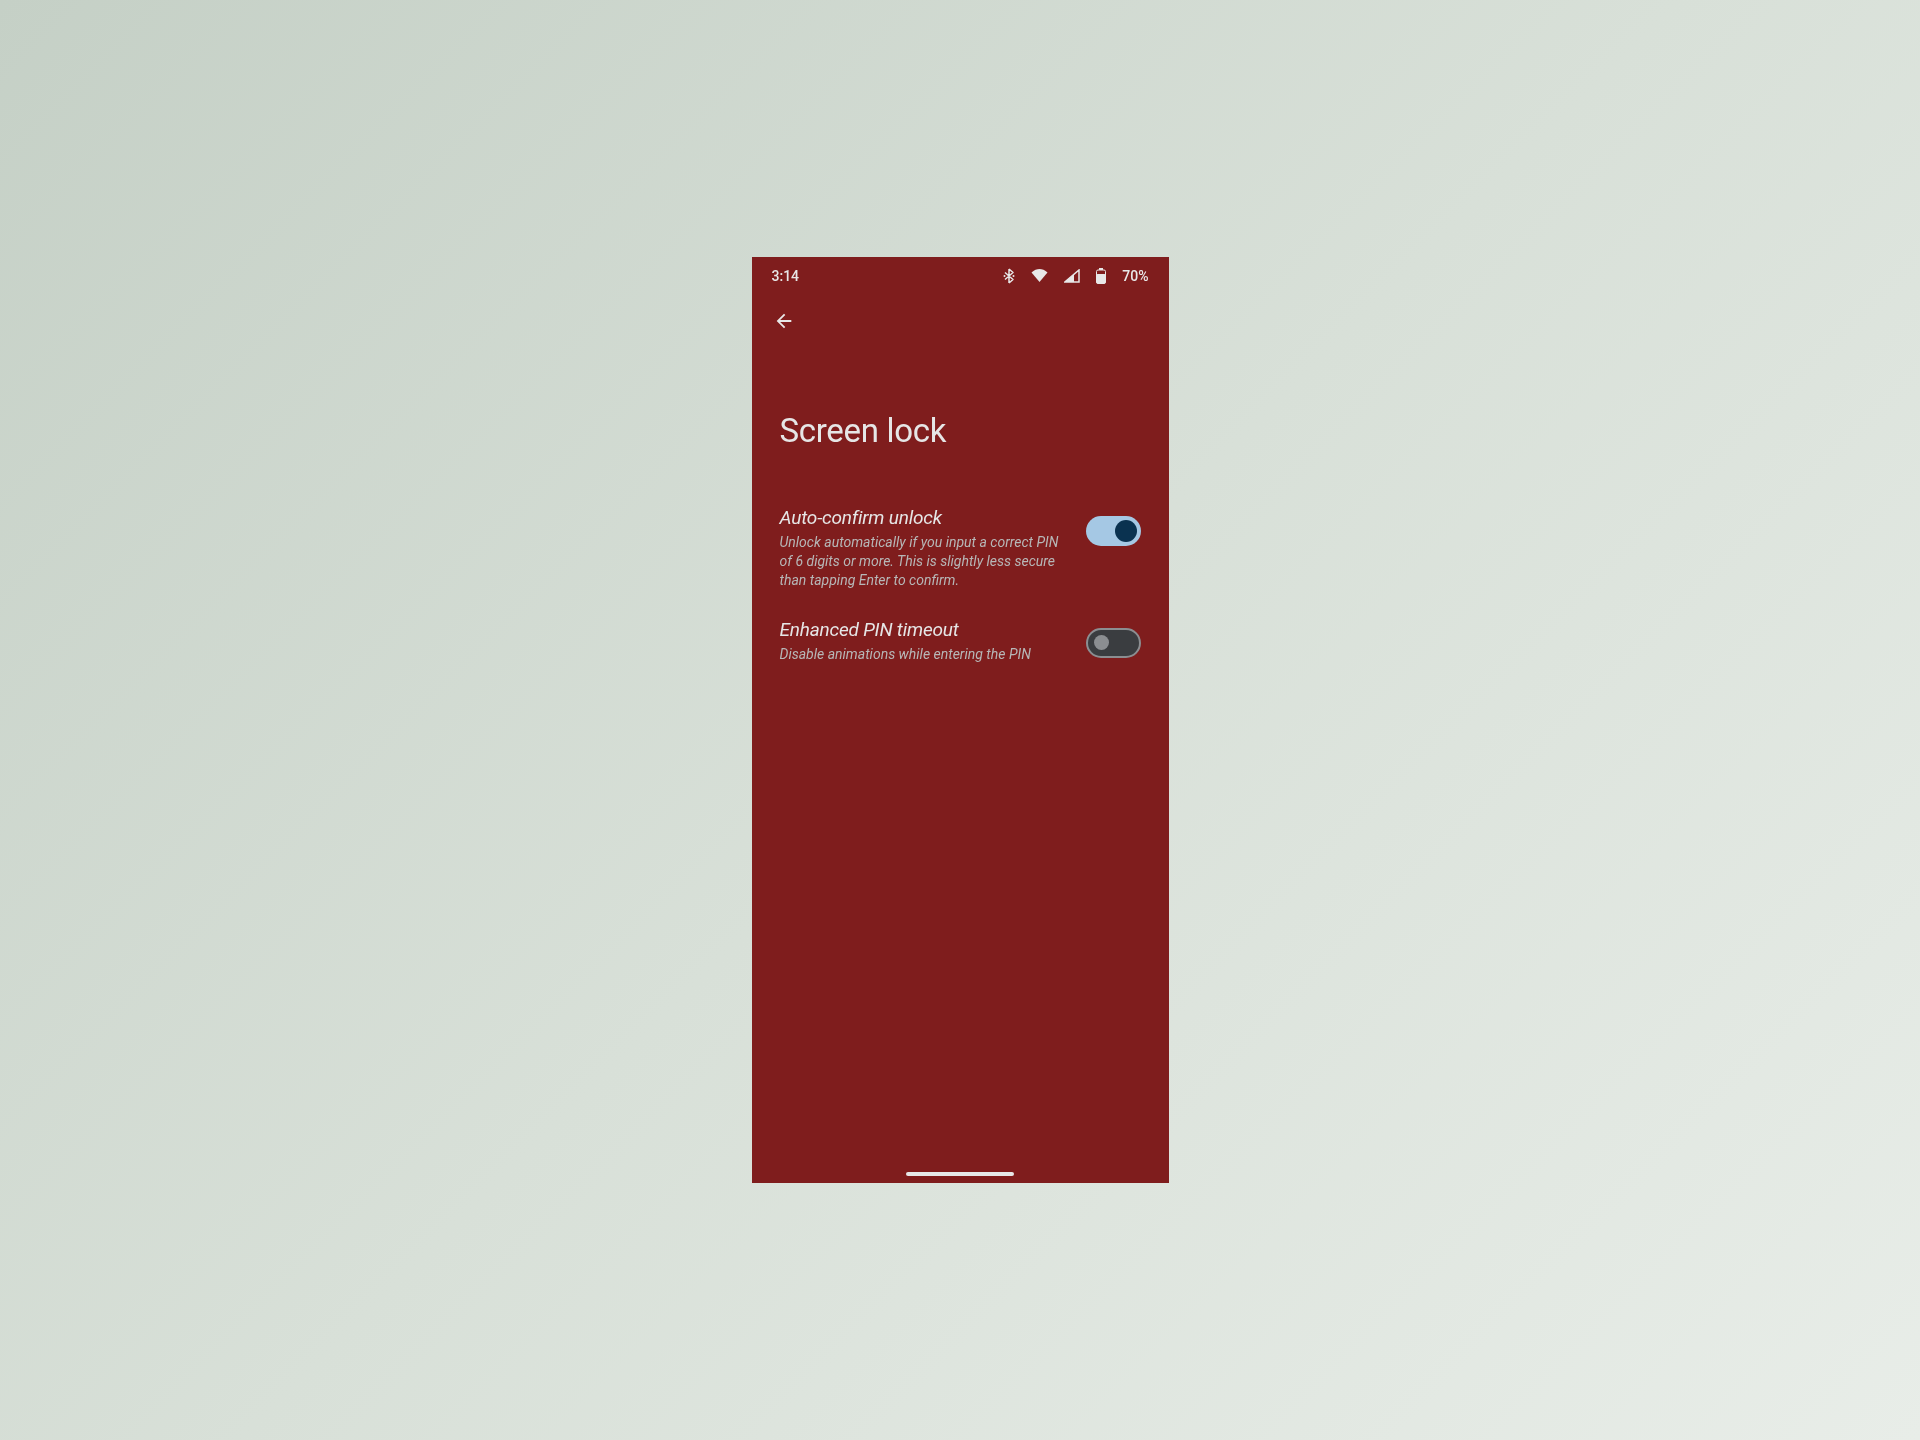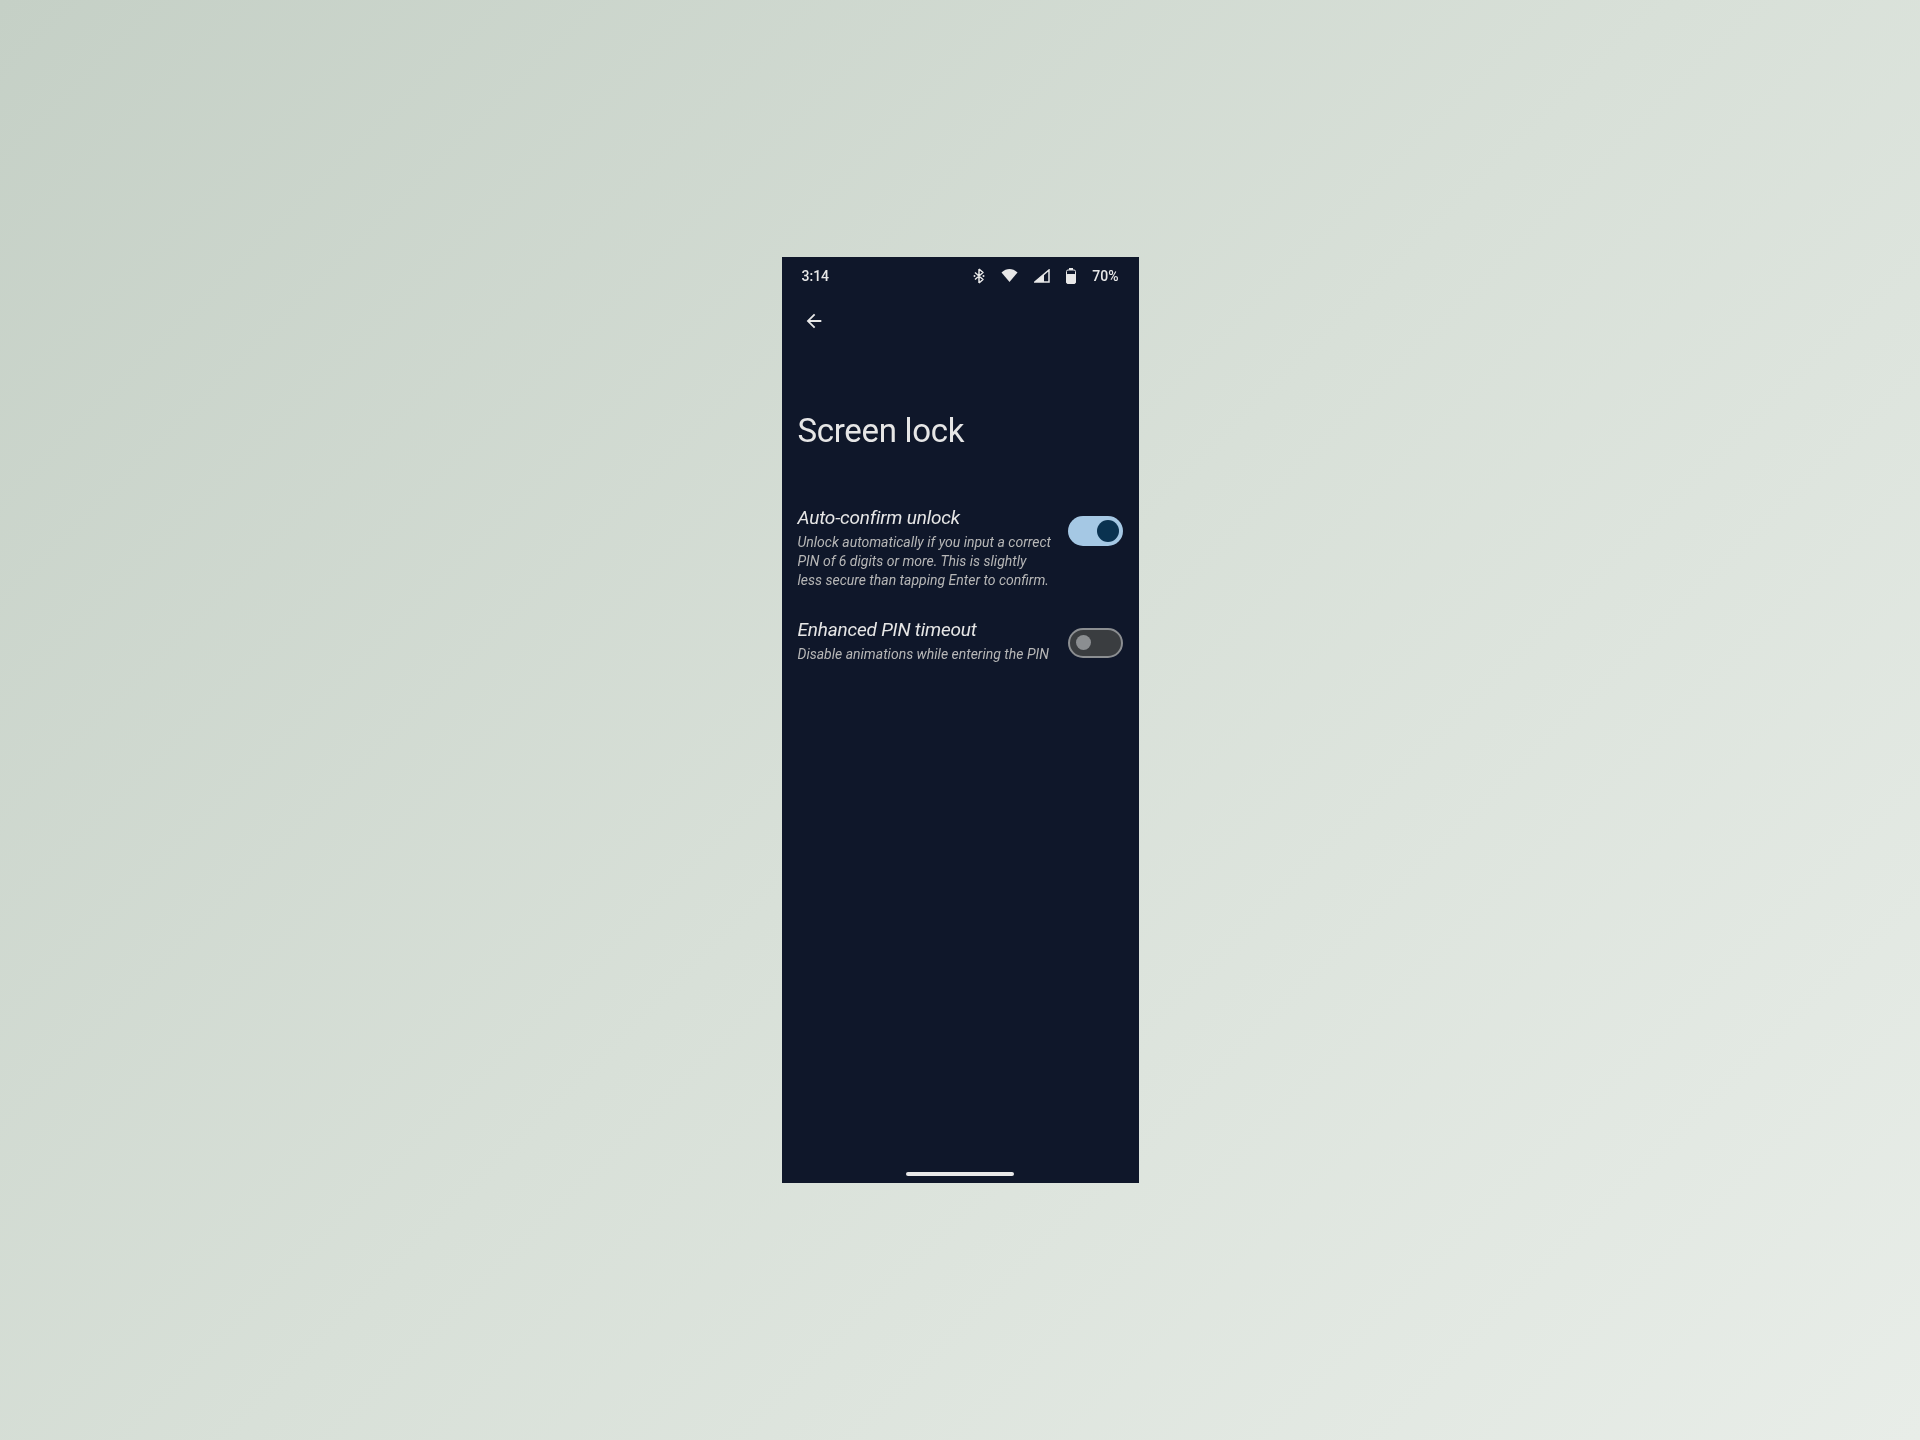--- a/index.html
+++ b/index.html
@@ -10,23 +10,23 @@
     body {
       width: 1920px;
       height: 1440px;
       background: linear-gradient(135deg, #c5d0c6 0%, #d8e0d8 50%, #e8ede8 100%);
       display: flex;
       align-items: center;
       justify-content: center;
       font-family: -apple-system, BlinkMacSystemFont, "Segoe UI", Roboto, sans-serif;
     }
     .phone {
-      width: 357px;
+      width: 417px;
       height: 926px;
-      background: #0f172a;
+      background: #7f1d1d;
       border-radius: 0;
       overflow: hidden;
       position: relative;
       display: flex;
       flex-direction: column;
     }
     .status-bar {
       height: 38px;
       display: flex;
       align-items: center;
@@ -52,21 +52,21 @@
     }
     .back-btn {
       width: 24px;
       height: 24px;
       display: flex;
       align-items: center;
       justify-content: center;
       cursor: pointer;
     }
     .content {
-      padding: 0 16px;
+      padding: 0 28px;
       flex: 1;
     }
     .page-title {
       font-size: 33px;
       font-weight: 400;
       color: #e6e6e6;
       margin-top: 60px;
       margin-bottom: 42px;
       letter-spacing: -0.3px;
     }

